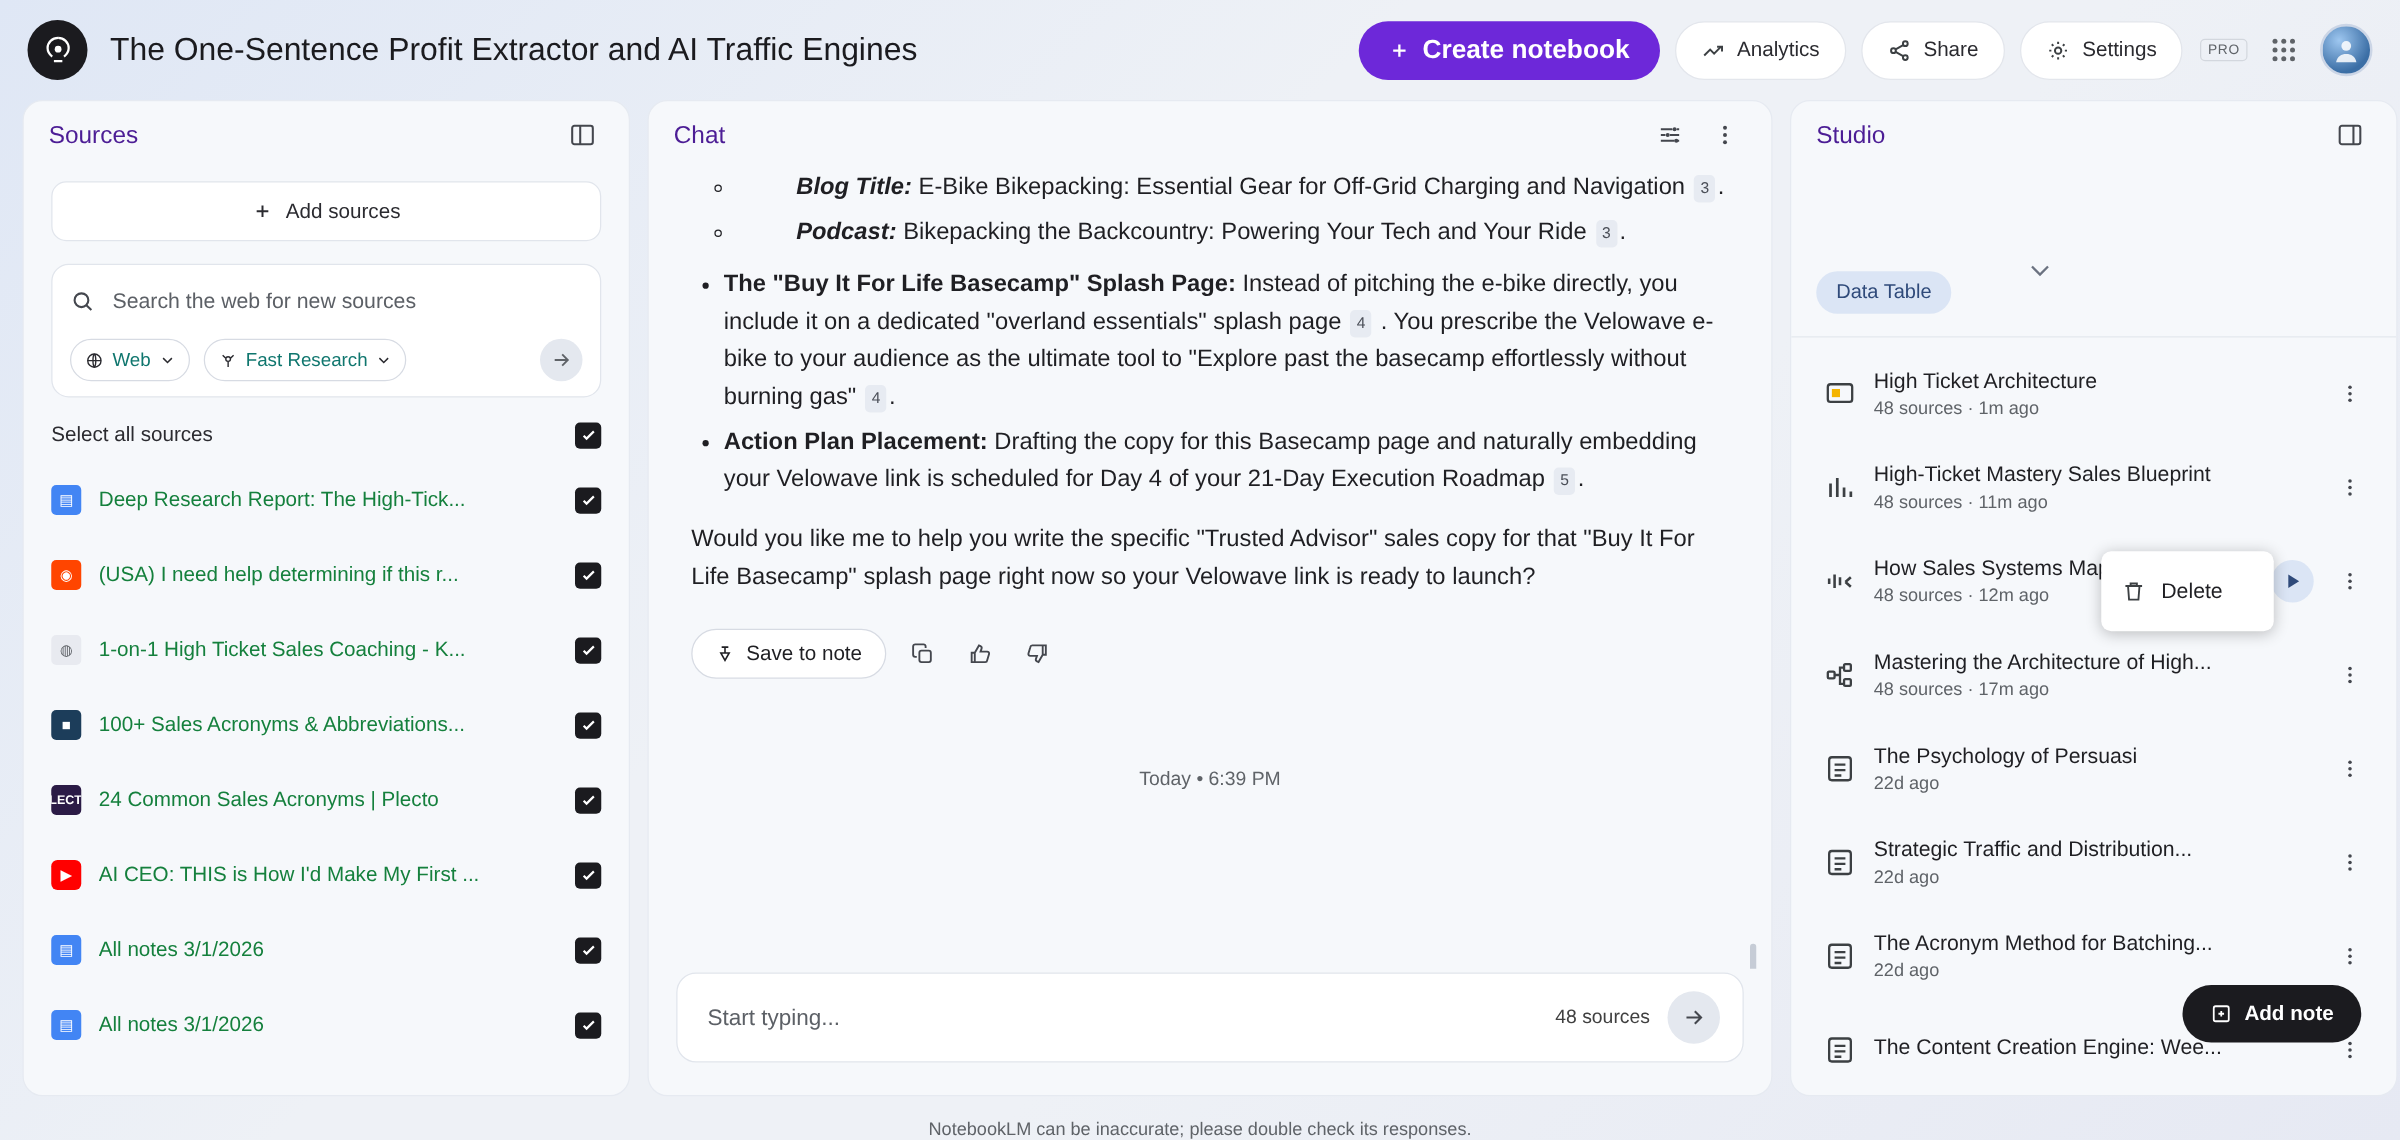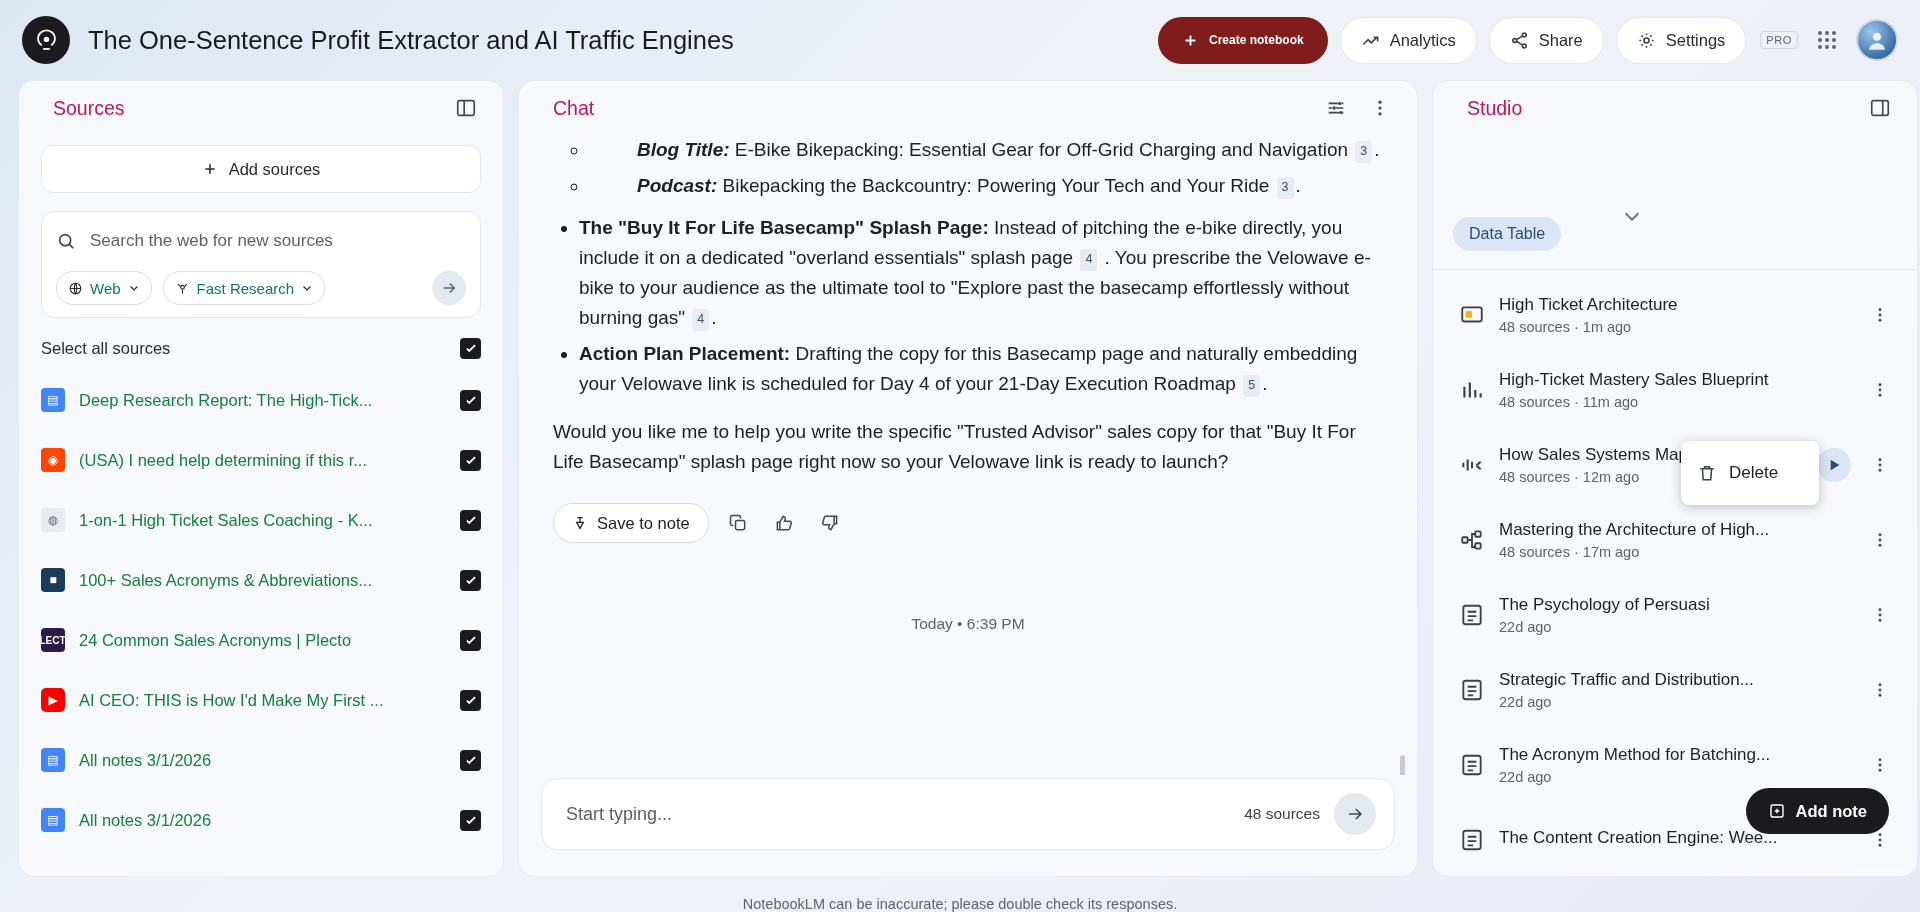--- a/index.html
+++ b/index.html
@@ -32,24 +32,24 @@
     font-size: 25.5px;
     color: #1b1b1f;
     font-weight: 400;
     white-space: nowrap;
     overflow: hidden;
     text-overflow: ellipsis;
     flex: 1 1 auto;
   }
   .topbar-right { display: flex; align-items: center; gap: 12px; flex: none; }
   .btn-create {
-    background: #7f1d1d; color: #fff;
+    background: #6d28d9; color: #fff;
     border: none; border-radius: 24px;
     height: 47px; padding: 0 24px;
-    font-size: 12px; font-weight: 600;
+    font-size: 21px; font-weight: 600;
     display: flex; align-items: center; gap: 10px;
     cursor: pointer;
     font-family: "Liberation Sans", sans-serif;
   }
   .btn-pill {
     background: #fff; border: 1px solid #e3e6ec;
     border-radius: 24px;
     height: 47px; padding: 0 20px;
     font-size: 16.5px; color: #2b2b30;
     display: flex; align-items: center; gap: 10px;
@@ -84,21 +84,21 @@
     position: relative;
     overflow: hidden;
     border: 1px solid #e6eaf1;
   }
   .panel-head {
     height: 54px;
     display: flex; align-items: center;
     padding: 0 20px;
     gap: 10px;
   }
-  .panel-title { font-size: 19.5px; color: #be185d; flex: 1 1 auto; margin-left: 14px; }
+  .panel-title { font-size: 19.5px; color: #4c1d95; flex: 1 1 auto; }
   .icon-btn {
     width: 34px; height: 34px; border-radius: 50%;
     display: flex; align-items: center; justify-content: center;
     cursor: pointer; flex: none; color: #44474e;
   }
   
   .panel-sources { width: 486px; flex: none; }
   .add-sources {
     margin: 10px 22px 0 22px;
     height: 48px;

